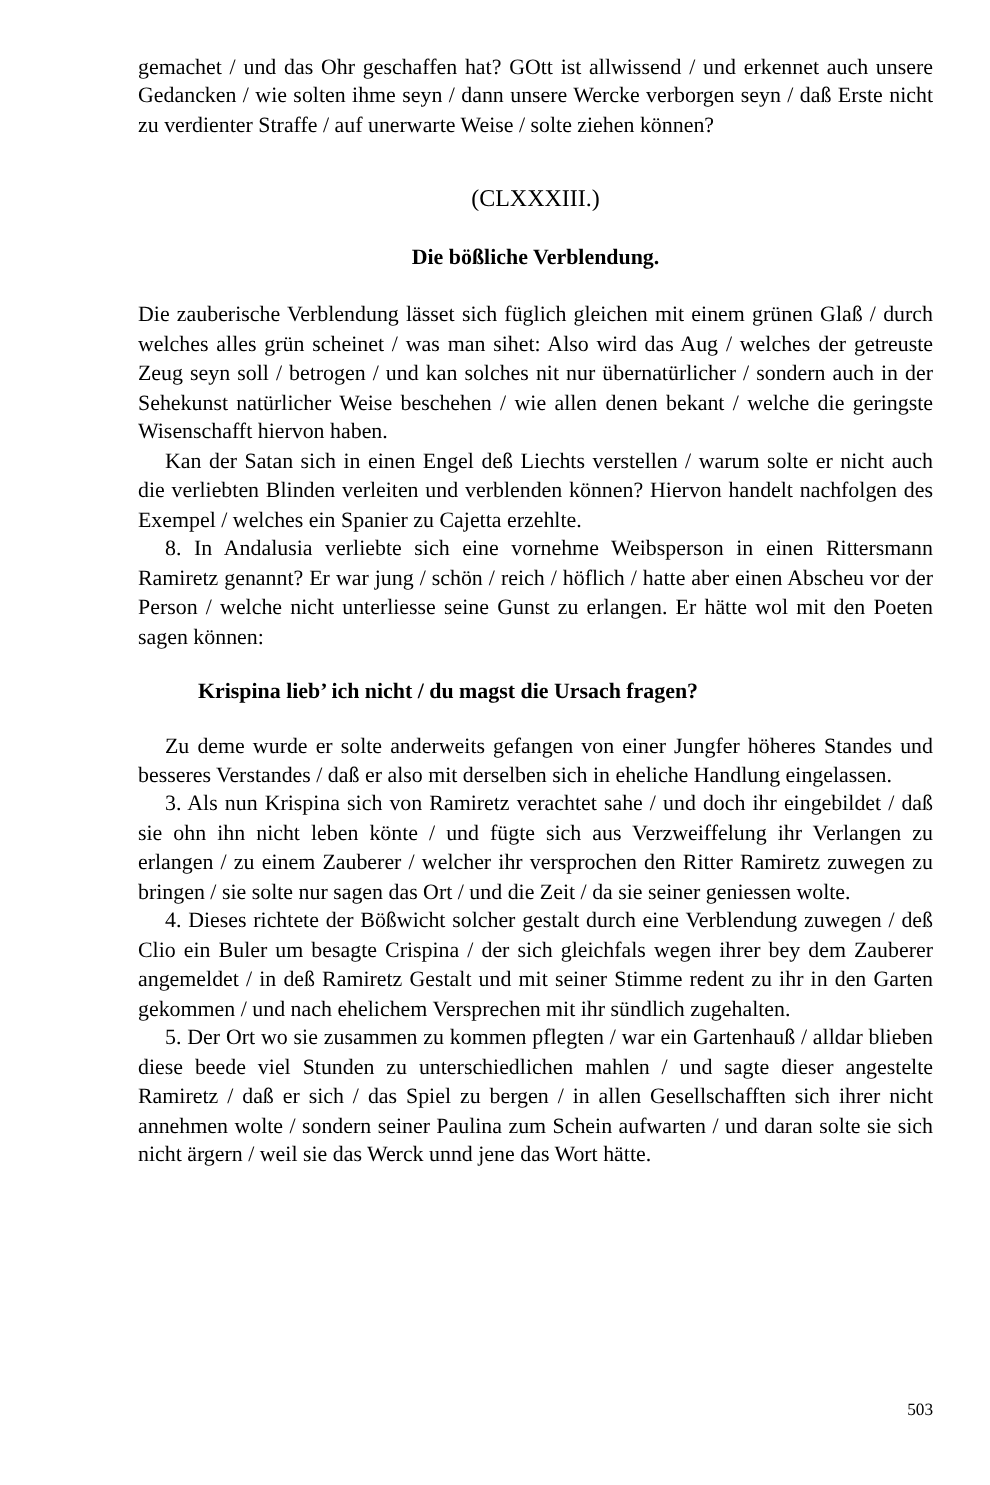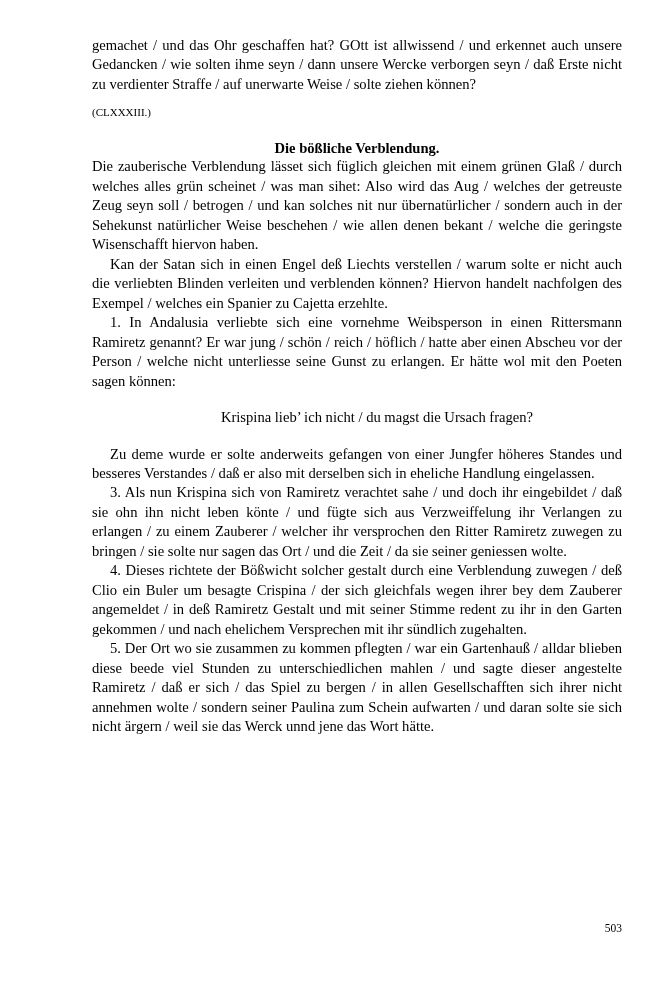--- a/index.html
+++ b/index.html
@@ -29,62 +29,65 @@
     line-height: 1.335;
     text-align: justify;
     text-justify: inter-word;
     hyphens: manual;
   }
   .para-indent {
     text-indent: 18px;
     font-family: Liberation Serif, serif;
   }
   .chapter-number {
-    margin-top: 12px;
-    font-size: 11px;
+    text-align: center;
+    margin-top: 30px;
+    font-size: 16px;
   }
   .chapter-title {
     text-align: center;
     margin-top: 22px;
+    margin-bottom: 20px;
     font-size: 14.6px;
     font-weight: bold;
   }
   .verse-block {
     margin-top: 17px;
     margin-bottom: 17px;
     padding-left: 40px;
   }
   .verse-line {
     font-size: 14.6px;
     line-height: 1.335;
-    text-align: center;
+    text-align: left;
+    font-weight: bold;
   }
   .page-number {
     position: absolute;
     right: 38px;
-    bottom: 56px;
+    bottom: 44px;
     font-size: 11.5px;
     text-align: right;
   }
 </style>
 </head>
 <body>
 
 <div class="page">
   <div class="content">
 
     <p class="para-opening">gemachet / und das Ohr geschaffen hat? GOtt ist allwissend / und erkennet auch unsere Gedancken / wie solten ihme seyn / dann unsere Wercke verborgen seyn / daß Erste nicht zu verdienter Straffe / auf unerwarte Weise / solte ziehen können?</p>
 
     <div class="chapter-number">(CLXXXIII.)</div>
 
     <div class="chapter-title">Die bößliche Verblendung.</div>
 
     <p>Die zauberische Verblendung lässet sich füglich gleichen mit einem grünen Glaß / durch welches alles grün scheinet / was man sihet: Also wird das Aug / welches der getreuste Zeug seyn soll / betrogen / und kan solches nit nur übernatürlicher / sondern auch in der Sehekunst natürlicher Weise beschehen / wie allen denen bekant / welche die geringste Wisenschafft hiervon haben.</p>
     <p class="para-indent">Kan der Satan sich in einen Engel deß Liechts verstellen / warum solte er nicht auch die verliebten Blinden verleiten und verblenden können? Hiervon handelt nachfolgen des Exempel / welches ein Spanier zu Cajetta erzehlte.</p>
-    <p class="para-indent">1. In Andalusia verliebte sich eine vornehme Weibsperson in einen Rittersmann Ramiretz genannt? Er war jung / schön / reich / höflich / hatte aber einen Abscheu vor der Person / welche nicht unterliesse seine Gunst zu erlangen. Er hätte wol mit den Poeten sagen können:</p>
+    <p class="para-indent">8. In Andalusia verliebte sich eine vornehme Weibsperson in einen Rittersmann Ramiretz genannt? Er war jung / schön / reich / höflich / hatte aber einen Abscheu vor der Person / welche nicht unterliesse seine Gunst zu erlangen. Er hätte wol mit den Poeten sagen können:</p>
 
     <div class="verse-block">
       <div class="verse-line">Krispina lieb’ ich nicht / du magst die Ursach fragen?</div>
     </div>
 
     <p class="para-indent">Zu deme wurde er solte anderweits gefangen von einer Jungfer höheres Standes und besseres Verstandes / daß er also mit derselben sich in eheliche Handlung eingelassen.</p>
     <p class="para-indent">3. Als nun Krispina sich von Ramiretz verachtet sahe / und doch ihr eingebildet / daß sie ohn ihn nicht leben könte / und fügte sich aus Verzweiffelung ihr Verlangen zu erlangen / zu einem Zauberer / welcher ihr versprochen den Ritter Ramiretz zuwegen zu bringen / sie solte nur sagen das Ort / und die Zeit / da sie seiner geniessen wolte.</p>
     <p class="para-indent">4. Dieses richtete der Bößwicht solcher gestalt durch eine Verblendung zuwegen / deß Clio ein Buler um besagte Crispina / der sich gleichfals wegen ihrer bey dem Zauberer angemeldet / in deß Ramiretz Gestalt und mit seiner Stimme redent zu ihr in den Garten gekommen / und nach ehelichem Versprechen mit ihr sündlich zugehalten.</p>
     <p class="para-indent">5. Der Ort wo sie zusammen zu kommen pflegten / war ein Gartenhauß / alldar blieben diese beede viel Stunden zu unterschiedlichen mahlen / und sagte dieser angestelte Ramiretz / daß er sich / das Spiel zu bergen / in allen Gesellschafften sich ihrer nicht annehmen wolte / sondern seiner Paulina zum Schein aufwarten / und daran solte sie sich nicht ärgern / weil sie das Werck unnd jene das Wort hätte.</p>
 

